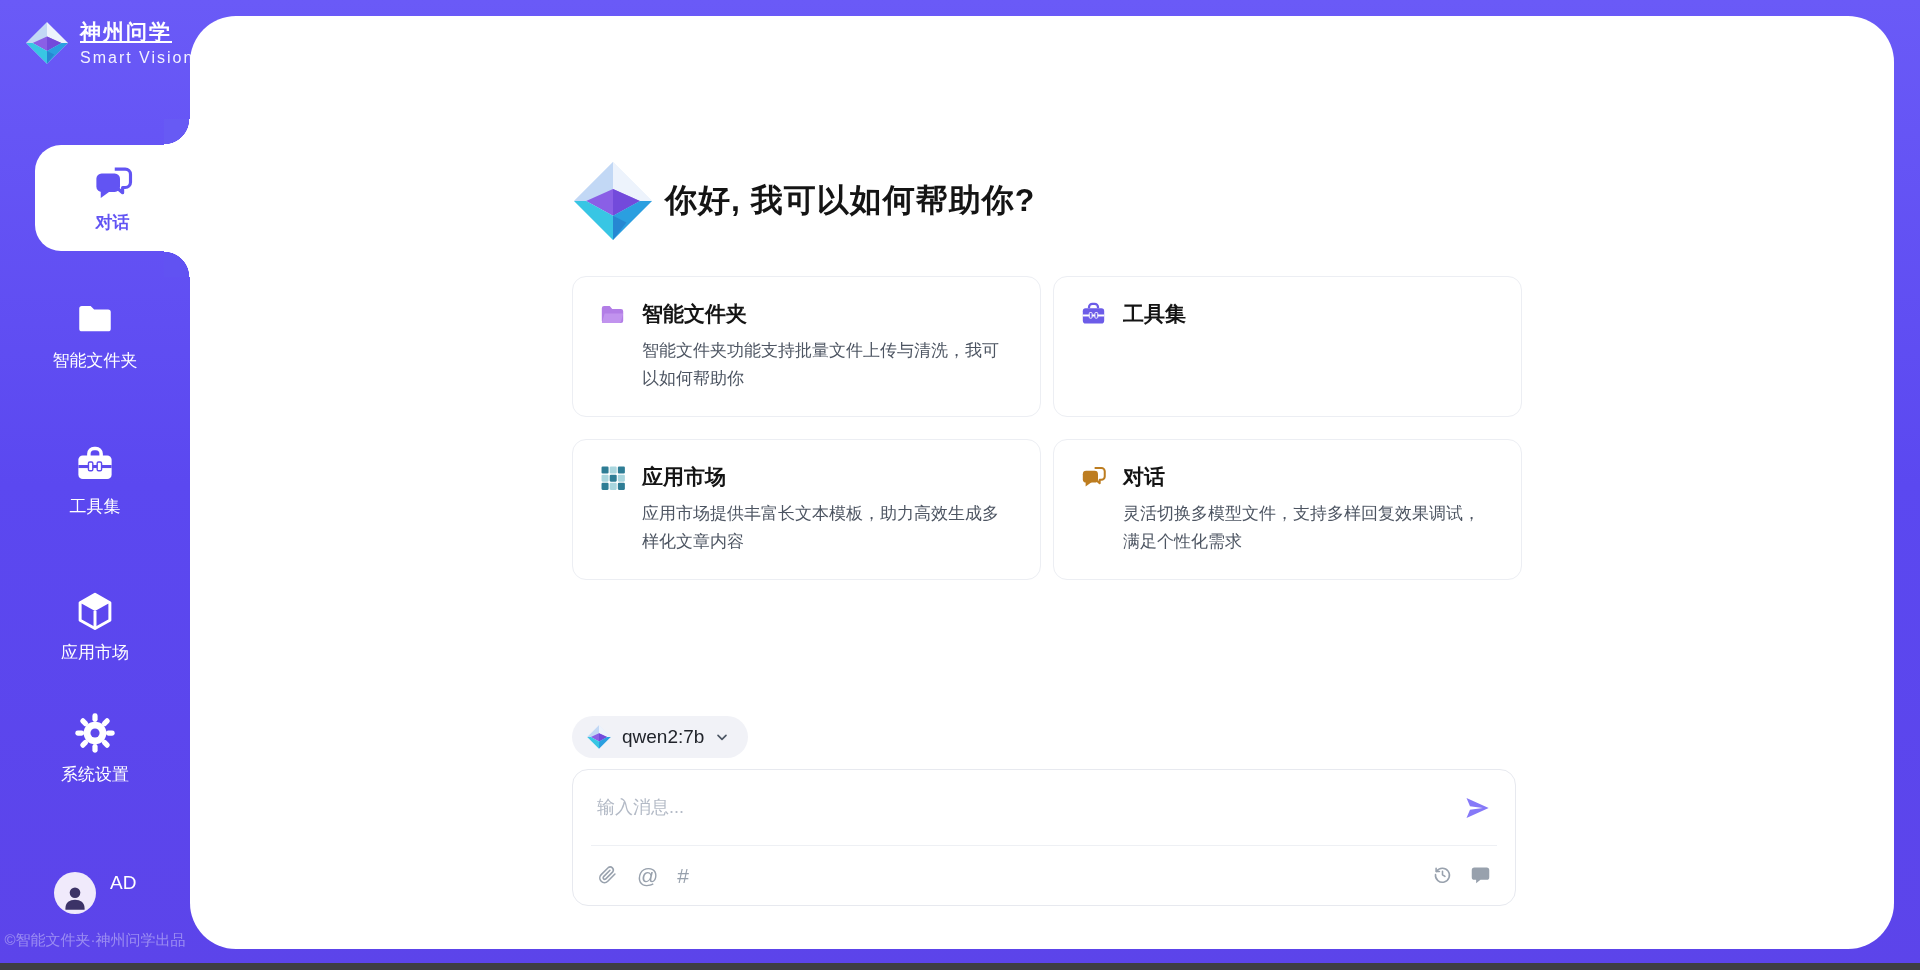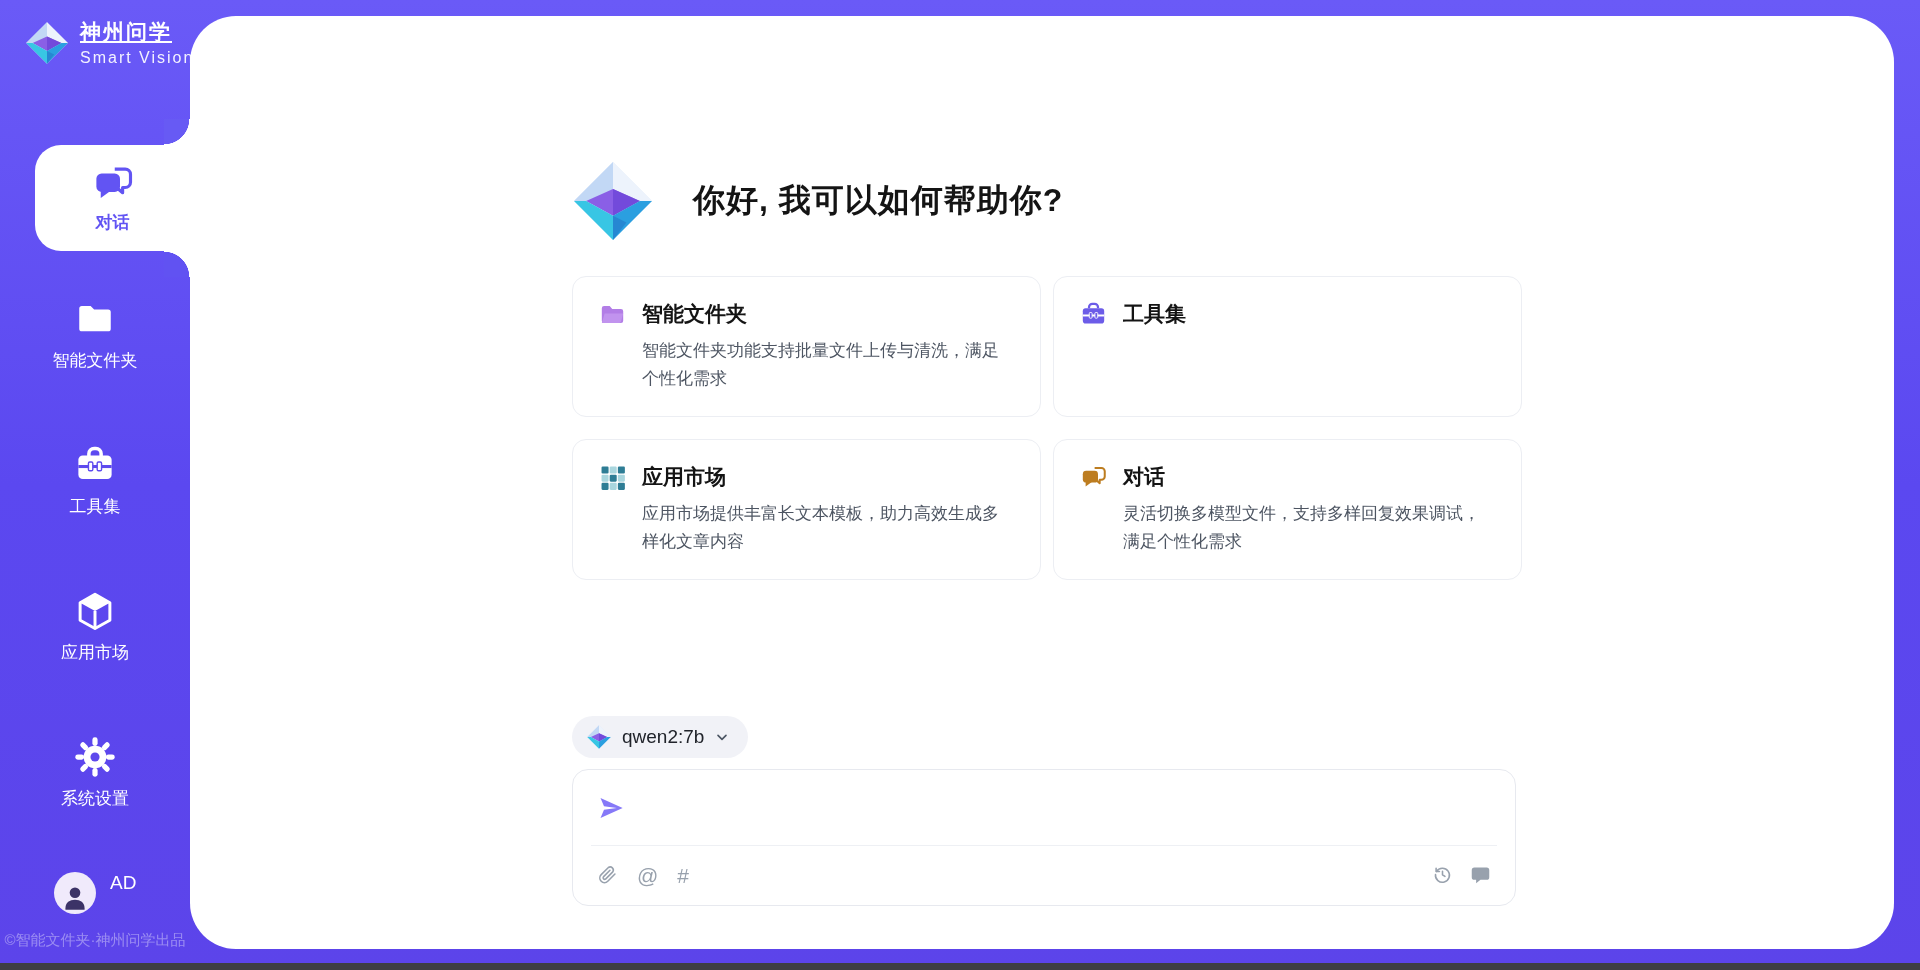--- a/index.html
+++ b/index.html
@@ -39,21 +39,21 @@
   .user-row { position:absolute; left:54px; top:872px; display:flex; align-items:flex-start; gap:14px; z-index:2; cursor:pointer; }
   .avatar { width:42px; height:42px; border-radius:50%; background:#f0eafb; overflow:hidden;
             display:flex; align-items:flex-end; justify-content:center; }
   .avatar svg { width:34px; height:34px; }
   .user-name { color:#ffffff; font-size:19px; }
 
   .side-footer { position:absolute; left:0; top:931px; width:190px; text-align:center;
                  color:rgba(255,255,255,.38); font-size:15px; z-index:2; white-space:nowrap; }
 
   
-  .greeting { position:absolute; left:570px; top:158px; display:flex; align-items:center; gap:37px; z-index:2;justify-content:space-between; }
+  .greeting { position:absolute; left:570px; top:158px; display:flex; align-items:center; gap:9px; z-index:2;justify-content:space-between; }
   .greeting .gem { width:86px; height:86px; }
   .greet-title { font-size:32px; font-weight:bold; color:#141414; letter-spacing:1px; }
 
   
   .cards { position:absolute; left:572px; top:276px; width:944px; z-index:2;
            display:grid; grid-template-columns:1fr 1fr; gap:22px 12px; }
   .card { background:#ffffff; border:1.5px solid #eceef3; border-radius:14px;
           padding:23px 26px; min-height:128px; cursor:pointer; }
   .card-head { display:flex; align-items:center; gap:16px; }
   .cicon { width:27px; height:27px; flex:0 0 27px; }
@@ -148,21 +148,21 @@
     <span class="nicon">
       <svg viewBox="0 0 48 48" width="42" height="42">
         <path d="M24 5l17 9.5v20L24 44 7 34.5v-20z" fill="none" stroke="#ffffff" stroke-width="3.4" stroke-linejoin="round"></path>
         <path d="M24 5l17 9.5L24 24 7 14.5z" fill="#ffffff"></path>
         <path d="M24 24v20" stroke="#ffffff" stroke-width="3.4"></path>
       </svg>
     </span>
     <span class="nlabel">应用市场</span>
   </div>
 
-  <div class="nav-item" style="top:736px">
+  <div class="nav-item" style="top:712px">
     <span class="nicon">
       <svg viewBox="0 0 48 48" width="42" height="42">
         <g fill="#ffffff">
           <circle cx="24" cy="24" r="13"></circle>
           <rect x="21" y="1.5" width="6" height="10" rx="2.8"></rect>
           <rect x="21" y="1.5" width="6" height="10" rx="2.8" transform="rotate(45 24 24)"></rect>
           <rect x="21" y="1.5" width="6" height="10" rx="2.8" transform="rotate(90 24 24)"></rect>
           <rect x="21" y="1.5" width="6" height="10" rx="2.8" transform="rotate(135 24 24)"></rect>
           <rect x="21" y="1.5" width="6" height="10" rx="2.8" transform="rotate(180 24 24)"></rect>
           <rect x="21" y="1.5" width="6" height="10" rx="2.8" transform="rotate(225 24 24)"></rect>
@@ -208,21 +208,21 @@
     <div class="card">
       <div class="card-head">
         <span class="cicon">
           <svg viewBox="0 0 48 48">
             <path d="M5 13a4 4 0 014-4h10l4.5 5H39a4 4 0 014 4v17a4 4 0 01-4 4H9a4 4 0 01-4-4z" fill="#b27de6"></path>
             <path d="M10 22h33l-4 15a3 3 0 01-2.9 2H5z" fill="#c193ee"></path>
           </svg>
         </span>
         <span class="ctitle">智能文件夹</span>
       </div>
-      <div class="cdesc">智能文件夹功能支持批量文件上传与清洗，满足个性化需求</div>
+      <div class="cdesc">智能文件夹功能支持批量文件上传与清洗，我可以如何帮助你</div>
     </div>
 
     <div class="card">
       <div class="card-head">
         <span class="cicon">
           <svg viewBox="0 0 48 48">
             <path d="M16 13v-2a6 6 0 016-6h4a6 6 0 016 6v2" fill="none" stroke="#6c5ce8" stroke-width="4"></path>
             <rect x="5" y="13" width="38" height="27" rx="5" fill="#6c5ce8"></rect>
             <rect x="5" y="24" width="38" height="3.5" fill="#ffffff"></rect>
             <rect x="16.5" y="20.5" width="5" height="10" rx="1.5" fill="#6c5ce8" stroke="#ffffff" stroke-width="1.6"></rect>
@@ -284,20 +284,21 @@
     <span class="model-name">qwen2:7b</span>
     <span class="chev">
       <svg viewBox="0 0 24 24" width="16" height="16">
         <path d="M6 9.5l6 6 6-6" fill="none" stroke="#4b5563" stroke-width="2.4" stroke-linecap="round" stroke-linejoin="round"></path>
       </svg>
     </span>
   </div>
 
   <div class="composer">
     <div class="comp-row1">
+      <input class="msg-input" type="text" placeholder="输入消息..." style="">
       <button class="send-btn">
         <span>
           <svg viewBox="0 0 24 24" width="28" height="28">
             <path d="M3 20.5L22 12 3 3.5l3 7L17 12 6 13.5z" fill="#8679f8"></path>
           </svg>
         </span>
       </button>
     </div>
     <div class="comp-divider"></div>
     <div class="comp-row2">

